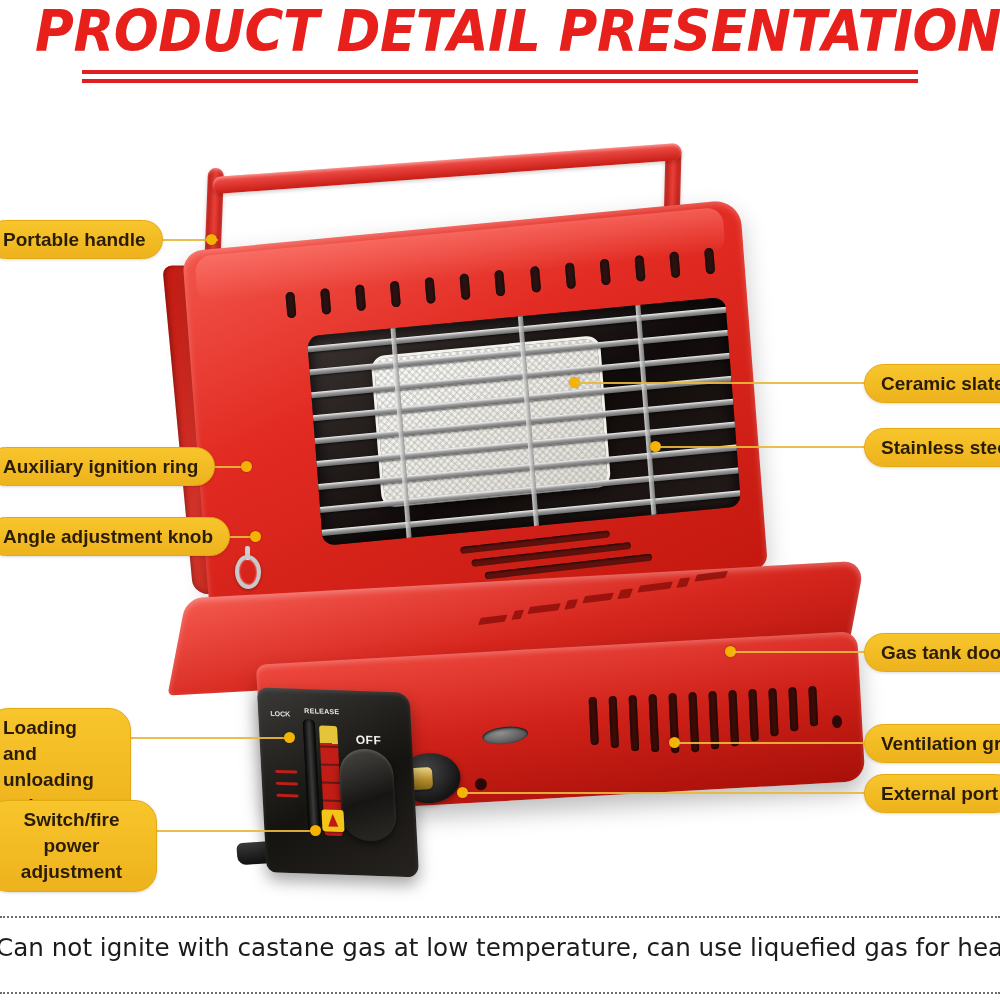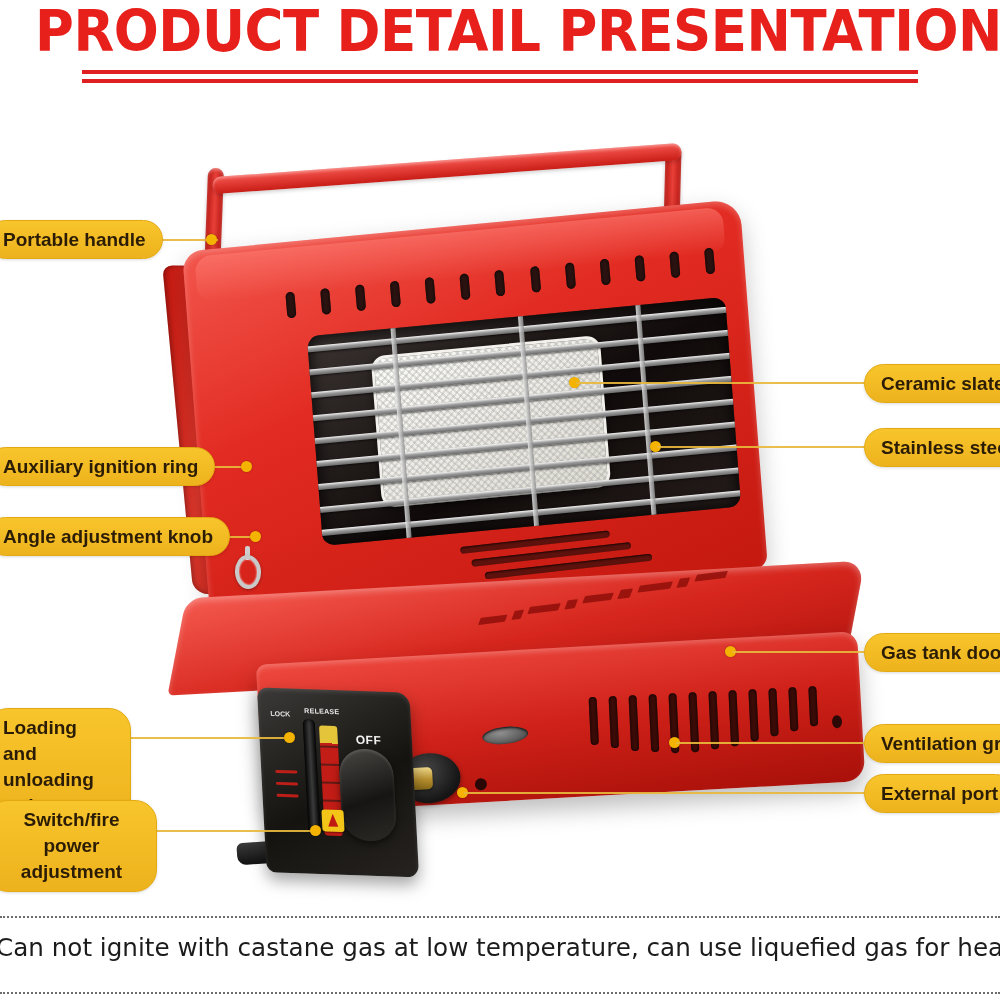--- a/index.html
+++ b/index.html
@@ -5,21 +5,21 @@
   * { margin:0; padding:0; box-sizing:border-box; }
   html, body { width:1000px; height:1000px; }
   body {
     background:#ffffff;
     font-family:"Liberation Sans", sans-serif;
     position:relative;
     overflow:hidden;
   }
 
   
-  #title-bar { position:absolute; left:0; top:0; width:1000px; height:100px; }
+  #title-bar { position:absolute; left:0; top:0; width:1000px; height:100px;font-style:italic; }
   #page-title {
     position:absolute; left:0; top:0; width:1000px;
     text-align:center;
     font-size:57px;
     line-height:62px;
     font-weight:bold;
     letter-spacing:-0.5px;
     color:#e8201c;
     transform:scaleX(0.93);
     transform-origin:center top;

